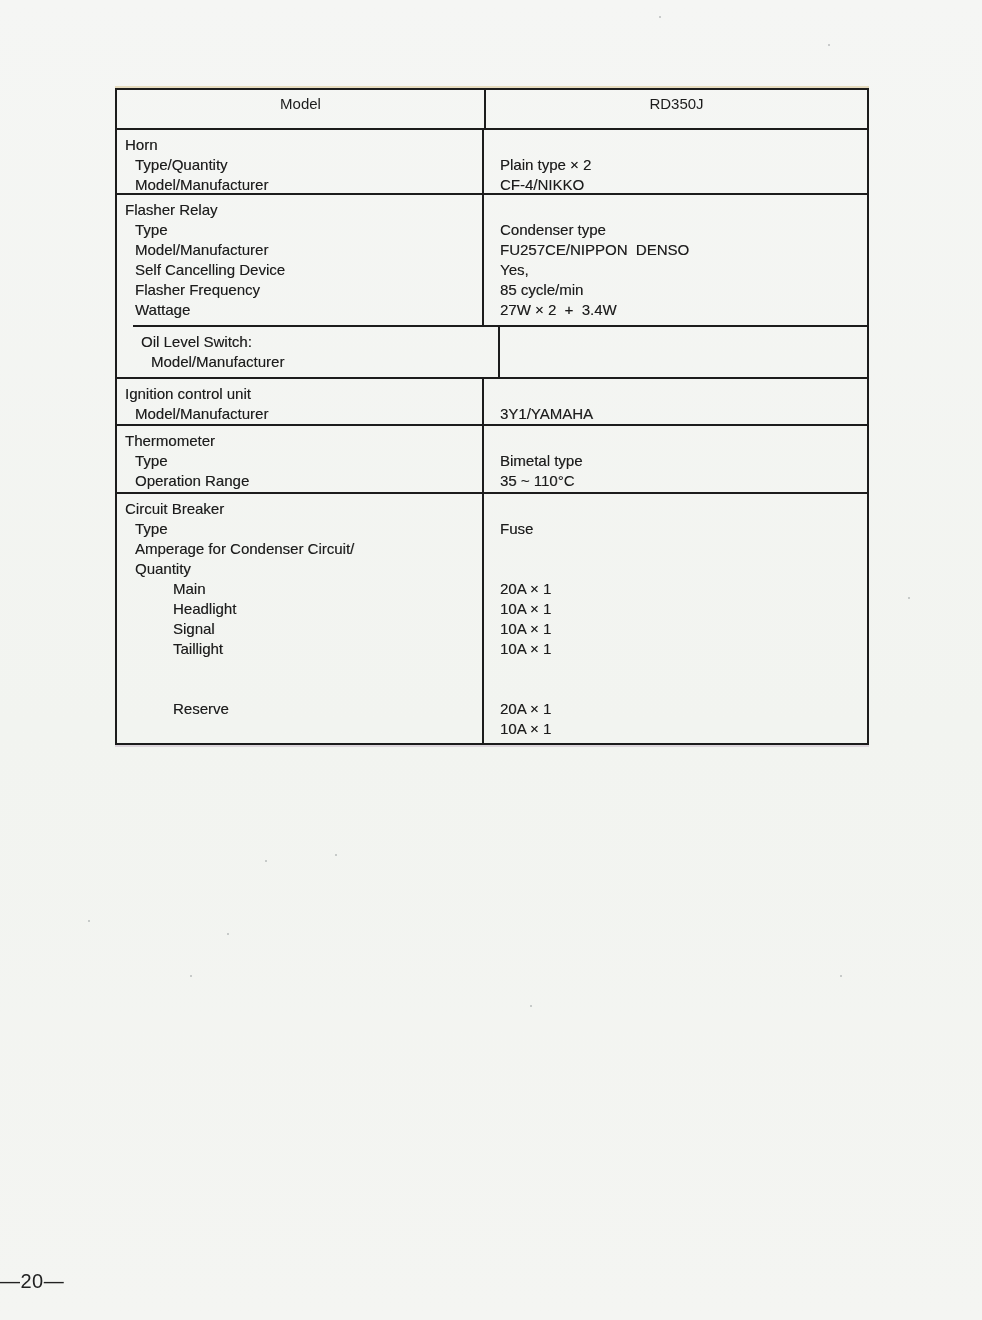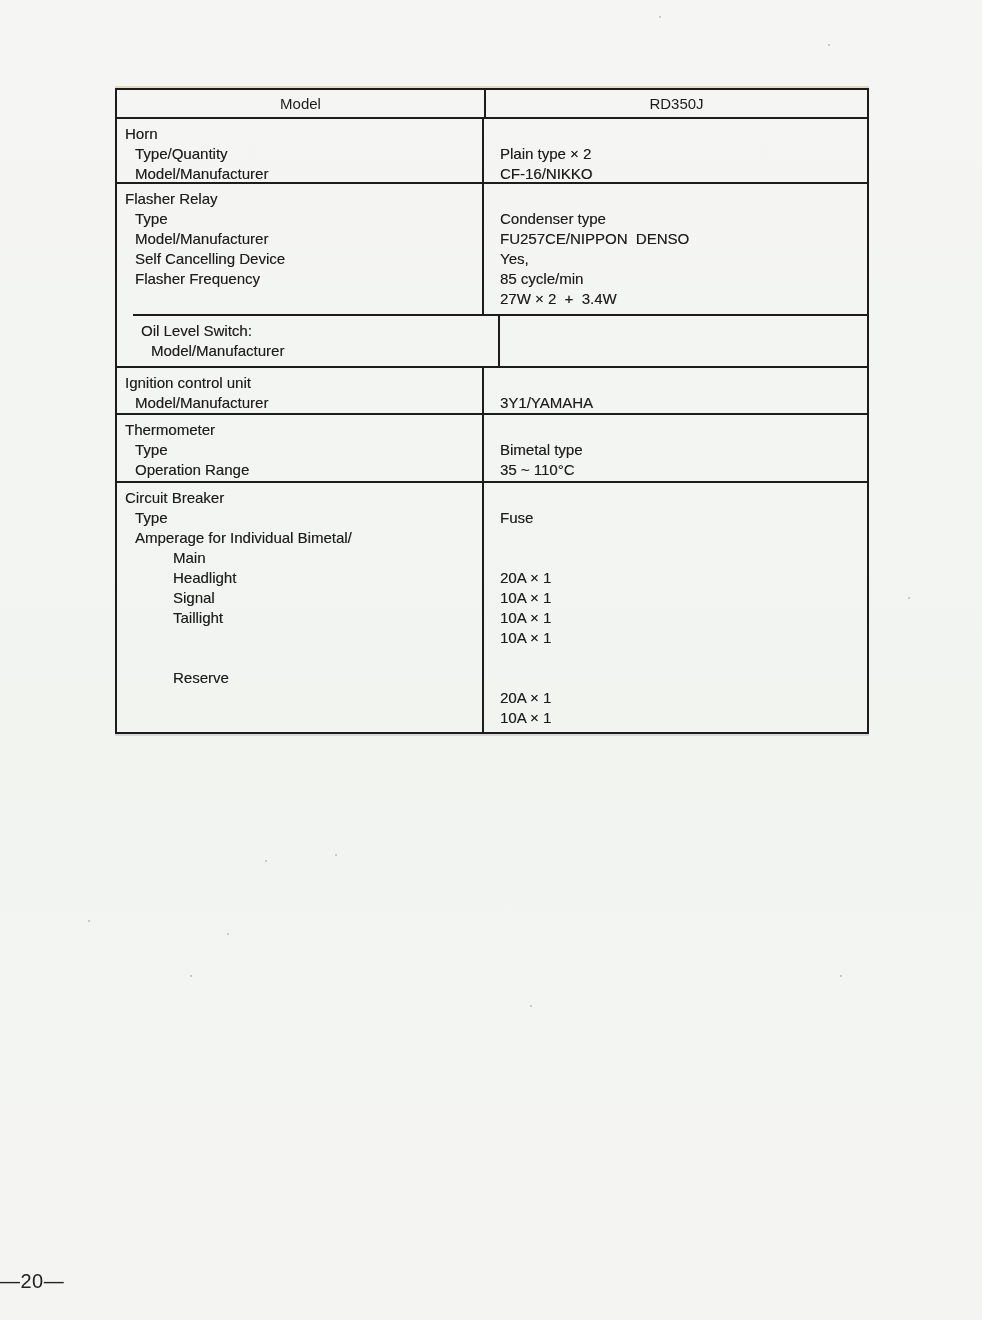--- a/index.html
+++ b/index.html
@@ -27,21 +27,21 @@
     top: 88px;
     width: 754px;
     box-sizing: border-box;
     border: 2px solid #1c1c1c;
     background: transparent;
     
     box-shadow: 0 -2px 0 rgba(190, 150, 50, 0.28), 0 2px 0 rgba(120, 70, 130, 0.18);
   }
   .header-row {
     display: flex;
-    height: 27px;
+    height: 38px;
   }
   .header-cell {
     line-height: 27px;
     font-size: 15px;
     text-align: center;
     white-space: pre;
   }
   .header-cell.left {
     width: 367px;
     border-right: 2px solid #1c1c1c;
@@ -112,31 +112,32 @@
         <div class="section" style="height: 65px;">
           <div class="col left-col">
             <div class="line ind0">Horn</div>
             <div class="line ind1">Type/Quantity</div>
             <div class="line ind1">Model/Manufacturer</div>
             <div class="line ind1">Maximum Amperage</div>
           </div>
           <div class="col right-col">
             <div class="line val"></div>
             <div class="line val">Plain type × 2</div>
-            <div class="line val">CF-16/NIKKO</div>
+            <div class="line val">CF-4/NIKKO</div>
             <div class="line val">2.5A</div>
           </div>
         </div>
         <div class="section" style="height: 132px;">
           <div class="col left-col">
             <div class="line ind0">Flasher Relay</div>
             <div class="line ind1">Type</div>
             <div class="line ind1">Model/Manufacturer</div>
             <div class="line ind1">Self Cancelling Device</div>
             <div class="line ind1">Flasher Frequency</div>
+            <div class="line ind1">Wattage</div>
           </div>
           <div class="col right-col">
             <div class="line val"></div>
             <div class="line val">Condenser type</div>
             <div class="line val">FU257CE/NIPPON  DENSO</div>
             <div class="line val">Yes,</div>
             <div class="line val">85 cycle/min</div>
             <div class="line val">27W × 2  +  3.4W</div>
           </div>
         </div>
@@ -168,21 +169,22 @@
           <div class="col right-col">
             <div class="line val"></div>
             <div class="line val">Bimetal type</div>
             <div class="line val">35 ~ 110°C</div>
           </div>
         </div>
         <div class="section" style="height: 251px;">
           <div class="col left-col">
             <div class="line ind0">Circuit Breaker</div>
             <div class="line ind1">Type</div>
-            <div class="line ind1">Amperage for Individual Bimetal/</div>
+            <div class="line ind1">Amperage for Condenser Circuit/</div>
+            <div class="line ind1">Quantity</div>
             <div class="line ind2">Main</div>
             <div class="line ind2">Headlight</div>
             <div class="line ind2">Signal</div>
             <div class="line ind2">Taillight</div>
             <div class="line ind2"></div>
             <div class="line ind2"></div>
             <div class="line ind2">Reserve</div>
             <div class="line ind2"></div>
           </div>
           <div class="col right-col">

